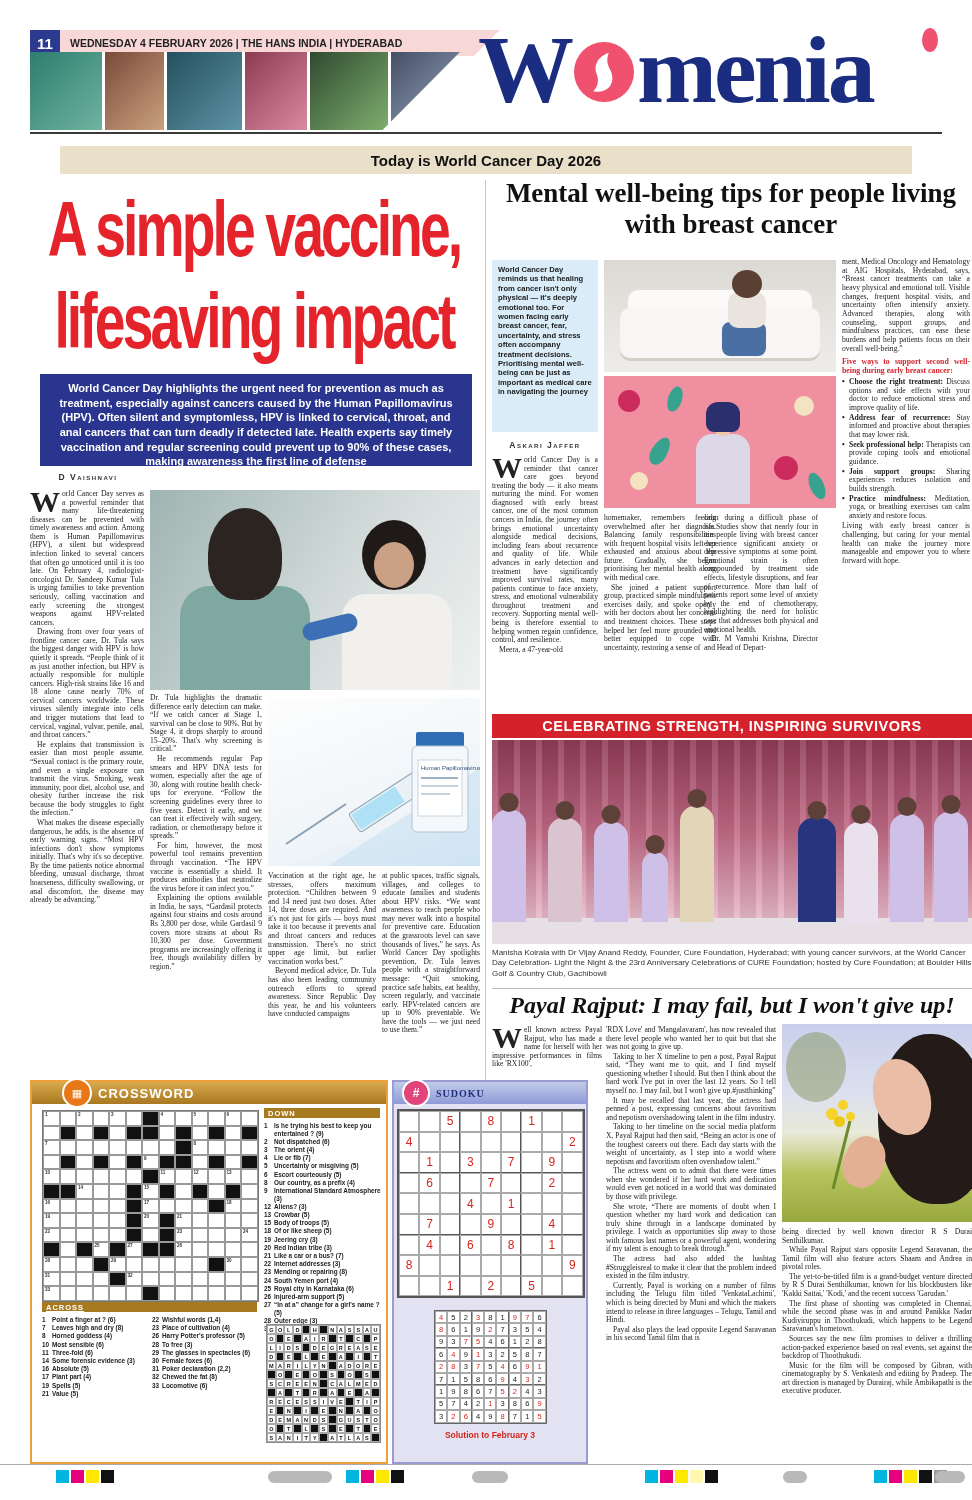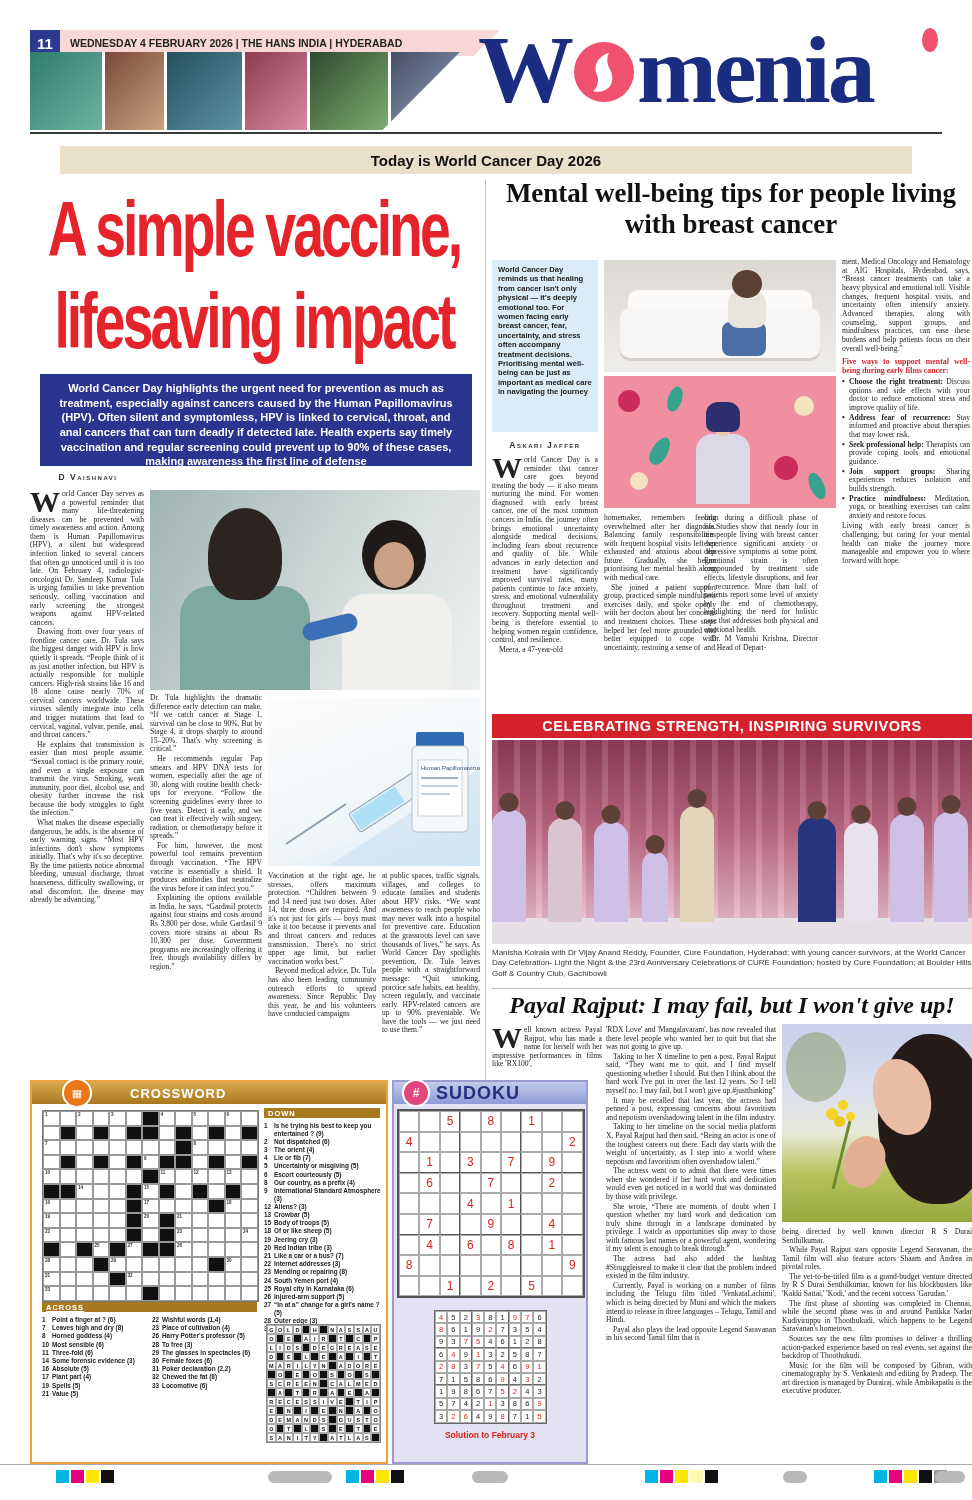--- a/index.html
+++ b/index.html
@@ -127,21 +127,21 @@
              font-family:"Liberation Serif",serif;font-weight:600;font-size:24px;color:#111;}
   .pcol1{left:492px;top:1026px;width:110px;height:52px;}
   .pcol2{left:606px;top:1026px;width:170px;height:438px;}
   .pcol3{left:782px;top:1228px;width:190px;height:234px;}
   
   .xbox{left:30px;top:1080px;width:358px;height:384px;border:2px solid #ef9f3e;background:#fff;box-sizing:border-box;}
   .xhead{position:absolute;left:0;top:0;width:100%;height:22px;
          background:linear-gradient(#d9a94f,#a87820);display:flex;align-items:center;}
   .xicon{width:26px;height:26px;border-radius:50%;background:#e87817;border:2px solid #fff;margin:0 6px 0 30px;
          display:flex;align-items:center;justify-content:center;color:#fff;font-size:11px;}
-  .xtitle{color:#fff;font-family:"Liberation Sans",sans-serif;font-weight:bold;font-size:13px;letter-spacing:1px;margin-left:32px;}
+  .xtitle{color:#fff;font-family:"Liberation Sans",sans-serif;font-weight:bold;font-size:13px;letter-spacing:1px;}
   .xgrid{position:absolute;left:10px;top:28px;display:grid;grid-template-rows:repeat(13,14.6px);
          border:1px solid #777;}
   .xc{width:16.5px;height:14.6px;border:0.5px solid #999;box-sizing:border-box;background:#fff;position:relative;}
   .xb{background:#111;}
   .xn{position:absolute;left:1px;top:0;font-size:4.6px;font-family:"Liberation Sans",sans-serif;font-weight:bold;color:#333;}
   .cluebar{background:#a87a20;color:#fff;font-family:"Liberation Sans",sans-serif;font-weight:bold;
            font-size:7.5px;letter-spacing:1px;padding:1px 4px;height:10px;line-height:9px;box-sizing:border-box;}
   .downbar{position:absolute;left:232px;top:26px;width:116px;}
   .acrossbar{position:absolute;left:10px;top:220px;width:215px;text-decoration:underline;}
   .clues{position:absolute;font-family:"Liberation Sans",sans-serif;font-weight:bold;font-size:6.4px;
@@ -157,21 +157,21 @@
       font-family:"Liberation Sans",sans-serif;font-weight:bold;font-size:5.5px;display:flex;
       align-items:center;justify-content:center;color:#111;}
   .sb{background:#111;}
   
   .sbox{left:392px;top:1080px;width:196px;height:384px;border:2px solid #9b9bd0;background:#e2e2f2;box-sizing:border-box;}
   .shead{position:absolute;left:0;top:0;width:100%;height:22px;
          background:linear-gradient(#c3cbe9,#8d9bd8);display:flex;align-items:center;}
   .sicon{width:24px;height:24px;border-radius:50%;background:#e0457b;border:2px solid #fff;margin:0 6px 0 8px;
          color:#fff;font-weight:bold;font-size:12px;display:flex;align-items:center;justify-content:center;
          font-family:"Liberation Sans",sans-serif;}
-  .stitle{color:#23307c;font-family:Liberation Sans, sans-serif;font-weight:bold;font-size:18px;letter-spacing:1px;}
+  .stitle{color:#23307c;font-family:Liberation Serif, serif;font-weight:bold;font-size:10px;letter-spacing:1px;}
   .sgrid{position:absolute;left:3px;top:27px;display:grid;grid-template-rows:repeat(9,20.6px);border:2px solid #555;background:#fff;}
   .su{width:20.4px;height:20.6px;border:0.5px solid #aaa;box-sizing:border-box;display:flex;align-items:center;
       justify-content:center;font-family:"Liberation Sans",sans-serif;font-size:12px;color:#d6251d;background:#fff;}
   .su.br{border-right:1.6px solid #555;} .su.bb{border-bottom:1.6px solid #555;}
   .sgrid2{position:absolute;left:40px;top:228px;display:grid;grid-template-rows:repeat(9,12.4px);border:1.5px solid #666;background:#fff;}
   .su2{width:12.3px;height:12.4px;border:0.5px solid #aaa;box-sizing:border-box;display:flex;align-items:center;
        justify-content:center;font-family:"Liberation Sans",sans-serif;font-size:7.5px;color:#222;background:#fff;}
   .su2.red{color:#d6251d;}
   .su2.br{border-right:1.2px solid #666;} .su2.bb{border-bottom:1.2px solid #666;}
   .solcap{position:absolute;left:0;top:348px;width:100%;text-align:center;color:#d6251d;
@@ -292,21 +292,21 @@
     <div class="fl" style="left:26px;top:96px;width:18px;height:18px;background:#f3e3c0;"></div>
     <div class="fl" style="left:206px;top:96px;width:14px;height:28px;background:#37a38f;transform:rotate(-24deg);"></div>
     <div class="fl" style="left:64px;top:10px;width:14px;height:26px;background:#37a38f;transform:rotate(18deg);"></div>
     <div class="il-top"></div>
     <div class="il-face"></div>
     <div class="il-hair"></div>
   </div>
 
   <div class="abs bcol4">
     <p class="bp" style="margin:0 0 2px 0;">ment, Medical Oncology and Hematology at AIG Hospitals, Hyderabad, says, “Breast cancer treatments can take a heavy physical and emotional toll. Visible changes, frequent hospital visits, and uncertainty often intensify anxiety. Advanced therapies, along with counseling, support groups, and mindfulness practices, can ease these burdens and help patients focus on their overall well-being.”</p>
-    <div class="subhead-red">Five ways to support mental well-being during early films cancer:</div>
+    <div class="subhead-red">Five ways to support second well-being during early breast cancer:</div>
     <div>
         <p class="bullet"><span class="bl">Choose the right treatment:</span> Discuss options and side effects with your doctor to reduce emotional stress and improve quality of life.</p>
         <p class="bullet"><span class="bl">Address fear of recurrence:</span> Stay informed and proactive about therapies that may lower risk.</p>
         <p class="bullet"><span class="bl">Seek professional help:</span> Therapists can provide coping tools and emotional guidance.</p>
         <p class="bullet"><span class="bl">Join support groups:</span> Sharing experiences reduces isolation and builds strength.</p>
         <p class="bullet"><span class="bl">Practice mindfulness:</span> Meditation, yoga, or breathing exercises can calm anxiety and restore focus.</p>
       </div>
     <p class="bp" style="margin-top:2px;">Living with early breast cancer is challenging, but caring for your mental health can make the journey more manageable and empower you to where forward with hope.</p>
   </div>
 

